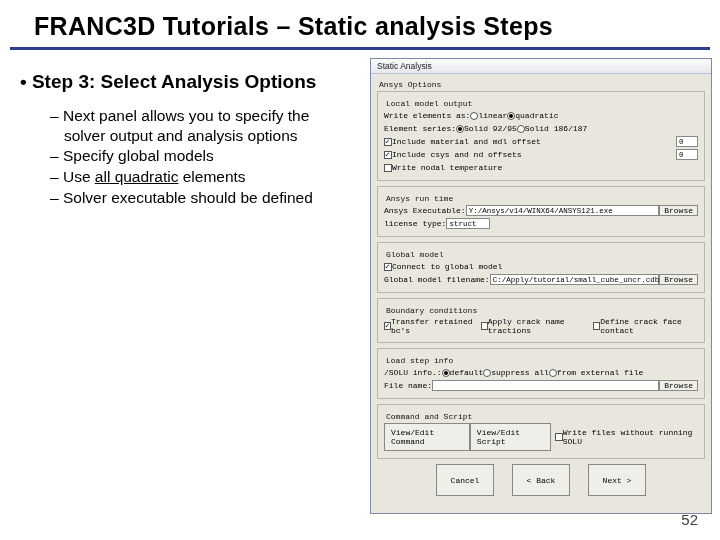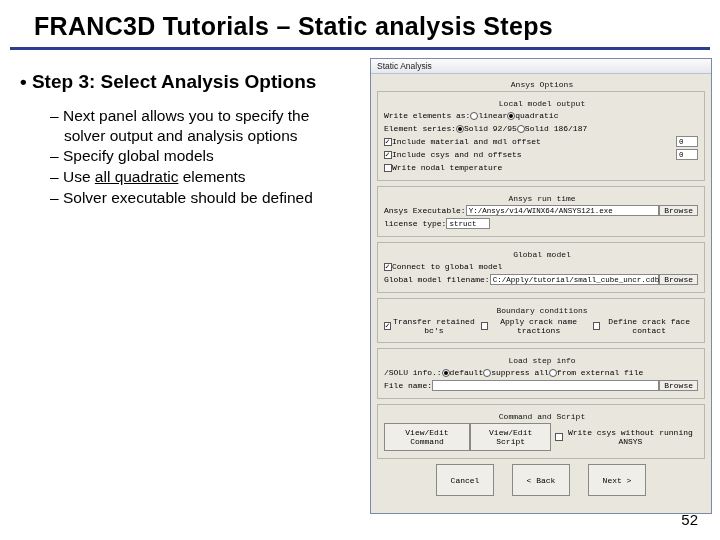--- a/index.html
+++ b/index.html
@@ -7,24 +7,24 @@
   .slide { width: 720px; height: 540px; position: relative; padding: 12px 0 0 0; }
   .title { font-size: 25px; font-weight: bold; color: #000; padding: 0 20px 6px 34px; letter-spacing: 0.3px; }
   .title-rule { height: 3px; background: #2c3e90; margin: 0 10px 0 10px; }
   .content { display: flex; padding: 20px 0 0 20px; }
   .left { width: 340px; padding-right: 8px; }
   .step-heading { font-size: 19px; font-weight: bold; color: #000; margin-bottom: 12px; line-height: 1.25; }
   .sublist { list-style: none; padding-left: 30px; font-size: 15.5px; line-height: 1.28; }
   .sublist li { margin-bottom: 1px; text-indent: -14px; padding-left: 14px; }
   .sublist li::before { content: "– "; }
   .underline { text-decoration: underline; }
-  .pagenum { position: absolute; bottom: 12px; right: 22px; font-size: 15px; color: #000000; }
+  .pagenum { position: absolute; bottom: 12px; right: 22px; font-size: 15px; color: #404040; }
 
   
-  .dialog { position: absolute; top: 58px; right: 8px; width: 342px; height: 456px; background: #e9e6dd; border: 1px solid #7a8aa8; font-family: Tahoma, Arial, sans-serif; font-size: 8px; color: #000; text-align: center; }
+  .dialog { position: absolute; top: 58px; right: 8px; width: 342px; height: 456px; background: #e9e6dd; border: 1px solid #7a8aa8; font-family: Tahoma, Arial, sans-serif; font-size: 8px; color: #000; }
   .titlebar { height: 15px; background: linear-gradient(#fbfbfb,#e7e8ee); border-bottom: 1px solid #b7c0d4; display:flex; align-items:center; padding-left:6px; font-size:8.5px; color:#222; }
   .dlg-body { padding: 4px 6px 2px 6px; font-family: Liberation Mono, monospace; }
   .section-label { font-size: 8px; color: #111; margin: 2px 0 2px 2px; }
   .groupbox { border: 1px solid #b6b7b0; padding: 5px 6px 5px 6px; margin-bottom: 5px; background: #e9e6dd; position: relative; }
   .row { display: flex; align-items: center; margin: 2px 0; min-height: 11px; }
   .radio, .check { width: 8px; height: 8px; border: 1px solid #555; display: inline-block; background: #fff; }
   .radio { border-radius: 50%; position: relative; }
   .radio.sel::after { content:""; position:absolute; width:4px; height:4px; background:#000; border-radius:50%; top:1px; left:1px; }
   .check { position: relative; }
   .check.sel::after { content:""; position:absolute; left:0px; top:-1px; font-size:8px; line-height:8px; }
@@ -155,21 +155,21 @@
         </div>
       </div>
 
       <div class="groupbox">
         <div class="section-label">Command and Script</div>
         <div class="row">
           <span class="btn">View/Edit Command</span>
           <span class="btn">View/Edit Script</span>
           <span class="spacer"></span>
           <span class="check"></span>
-          <span>Write csys without running ANSYS</span>
+          <span>Write files without running SOLU</span>
         </div>
       </div>
 
       <div class="bottom-btns">
         <span class="btn">Cancel</span>
         <span class="btn">&lt;   Back</span>
         <span class="btn">Next   &gt;</span>
       </div>
     </div>
   </div>

